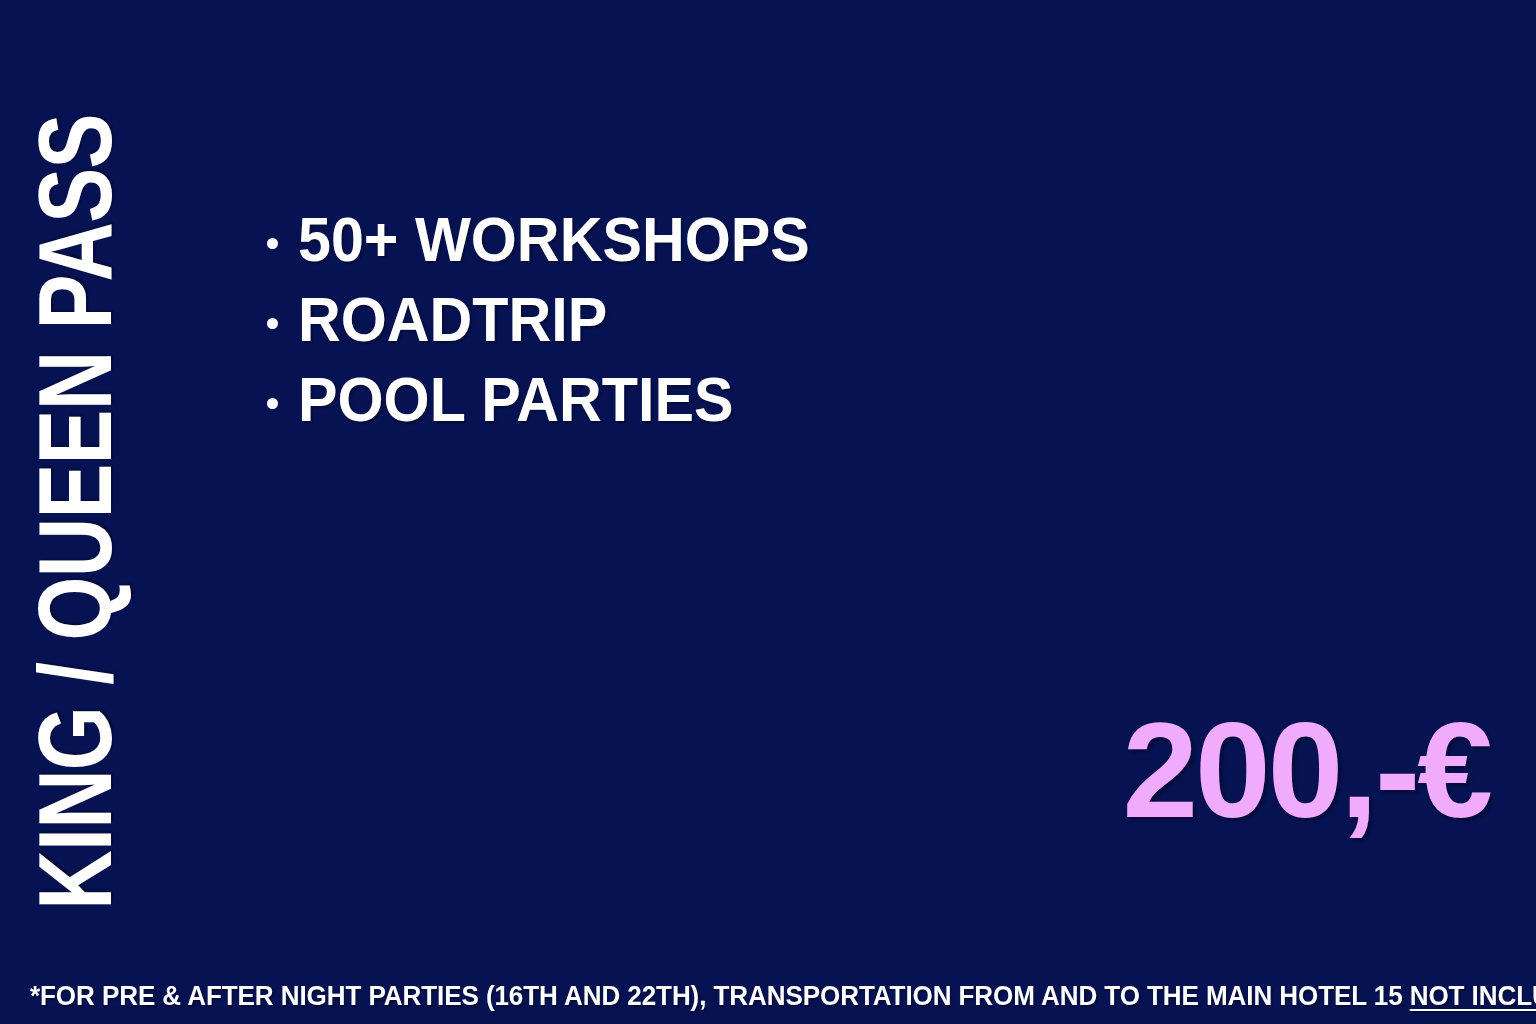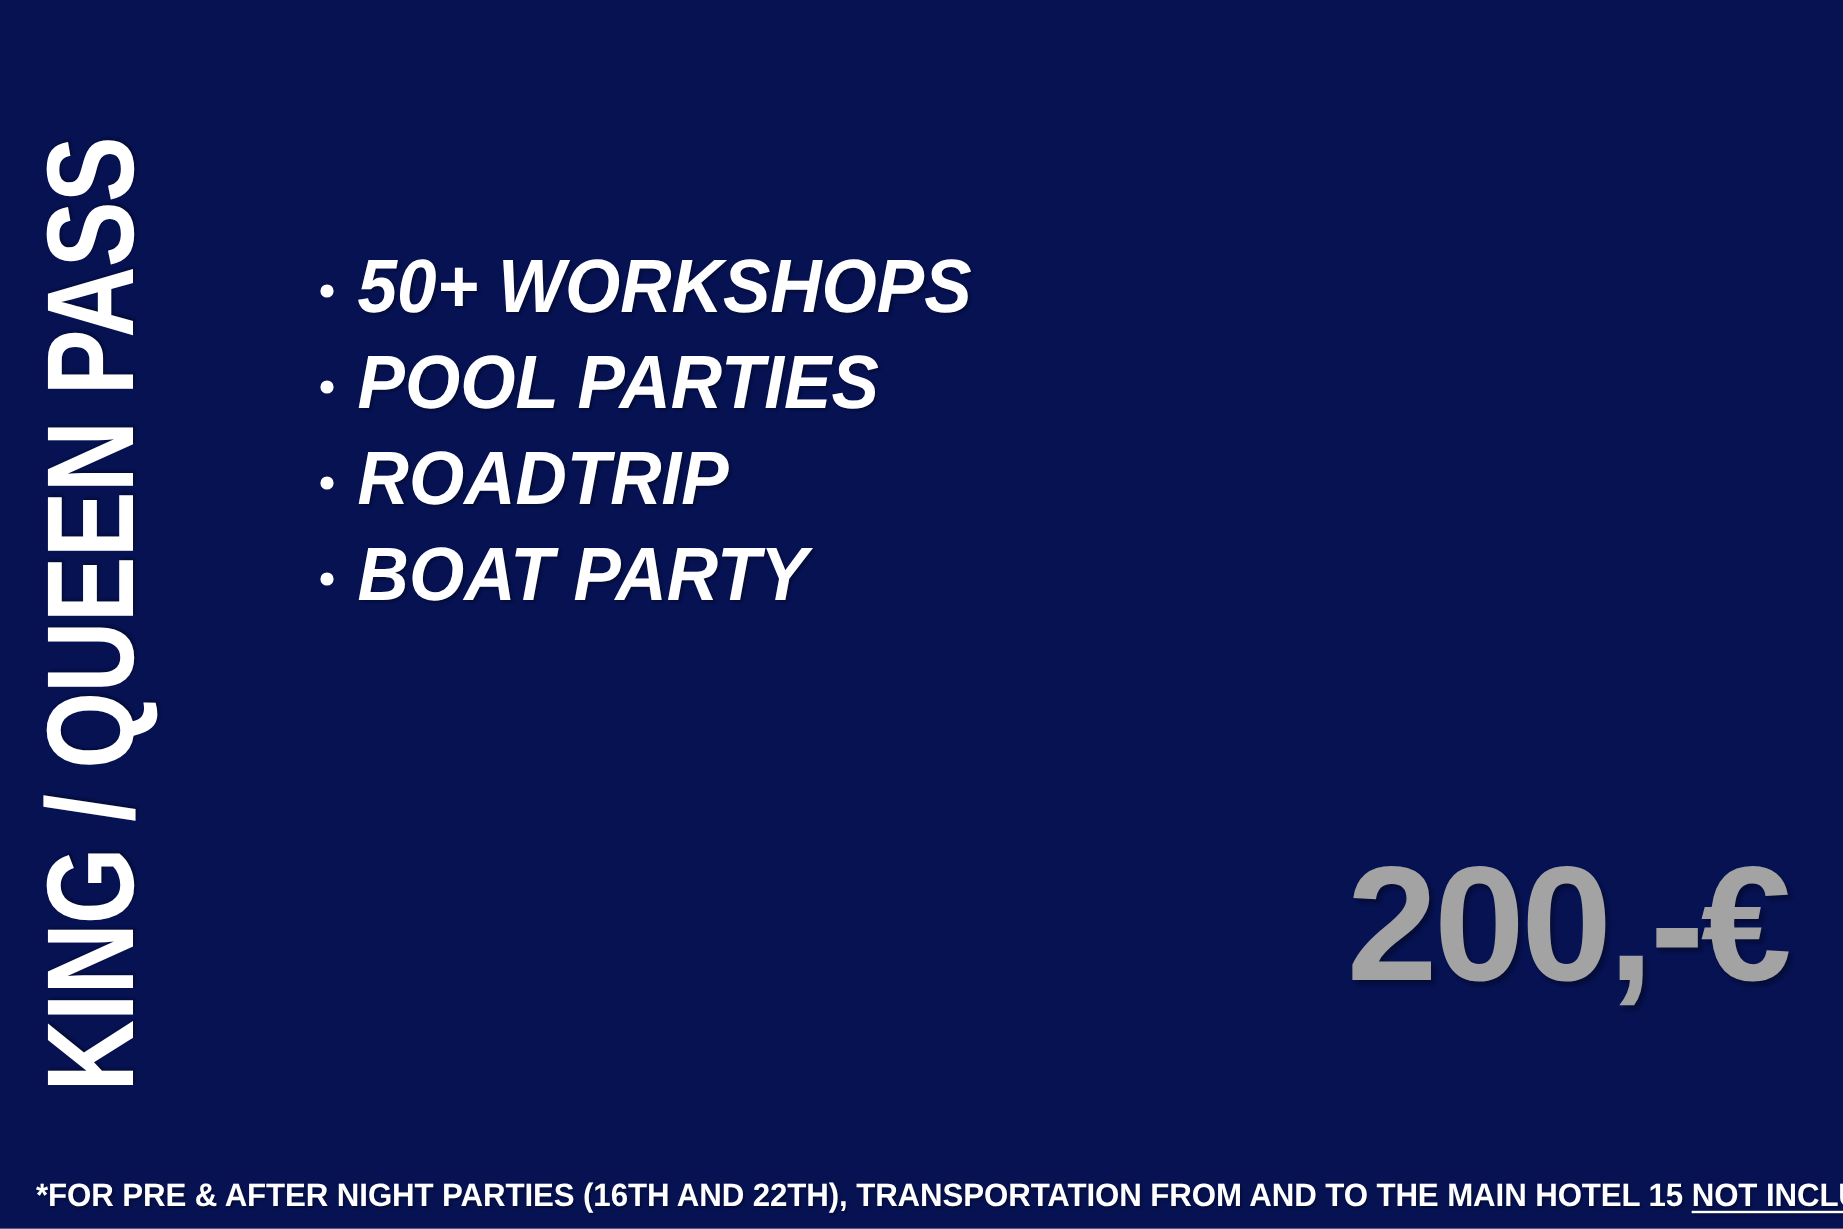--- a/index.html
+++ b/index.html
@@ -57,21 +57,20 @@
     left: 258px;
     top: 208px;
     margin: 0;
     padding: 0;
     list-style: none;
   }
   .benefit-row {
     display: flex;
     align-items: baseline;
     height: 80px;
-    font-style: italic;
   }
   .benefit-bullet {
     width: 40px;
     flex: 0 0 40px;
     color: #ffffff;
     font-size: 40px;
     line-height: 1;
     position: relative;
     top: -12px;
   }
@@ -95,21 +94,21 @@
     display: inline-block;
     transform: scaleX(0.94);
     transform-origin: left center;
   }
 
   
   .price {
     position: absolute;
     right: 46px;
     bottom: 186px;
-    color: #a3a3a3;
+    color: #f0abfc;
     font-family: "Liberation Sans", sans-serif;
     font-weight: 700;
     font-size: 136px;
     line-height: 1;
     letter-spacing: -3px;
     white-space: nowrap;
     text-shadow: 3px 3px 3px rgba(0,0,0,0.30);
   }
 
   
@@ -148,33 +147,27 @@
     <li class="benefit-row">
       <span class="benefit-bullet">
           <i></i>
         </span>
       <span class="benefit-label">50+ WORKSHOPS</span>
     </li>
     <li class="benefit-row">
       <span class="benefit-bullet">
           <i></i>
         </span>
-      <span class="benefit-label">POOL PARTIES</span>
-    </li>
-    <li class="benefit-row">
-      <span class="benefit-bullet">
-          <i></i>
-        </span>
       <span class="benefit-label">ROADTRIP</span>
     </li>
     <li class="benefit-row">
       <span class="benefit-bullet">
           <i></i>
         </span>
-      <span class="benefit-label">BOAT PARTY</span>
+      <span class="benefit-label">POOL PARTIES</span>
     </li>
   </ul>
 
   <div class="price">200,-€</div>
 
   <div class="footnote"><span>*FOR PRE &amp; AFTER NIGHT PARTIES (16TH AND 22TH), TRANSPORTATION FROM AND TO THE MAIN HOTEL 15 </span><span class="underlined">NOT INCLUDED</span></div>
 
 </div>
 
 </body></html>

